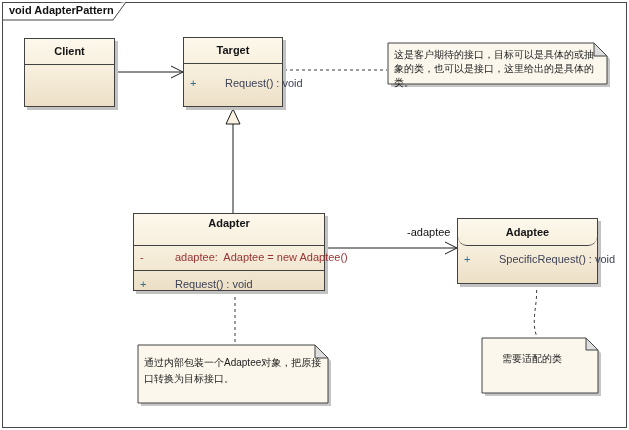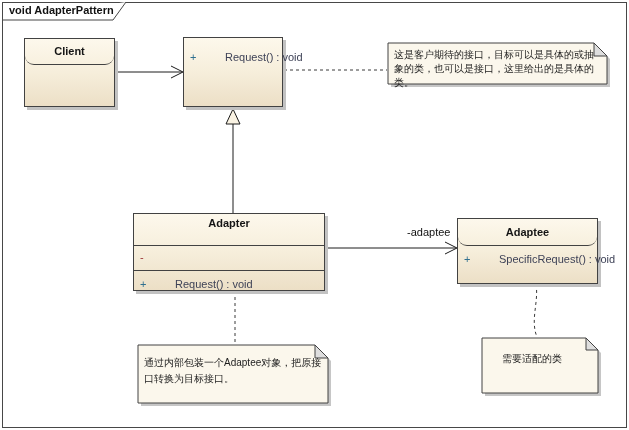--- a/index.html
+++ b/index.html
@@ -32,21 +32,21 @@
   }
   .member-row { display:flex; font-size:11px; padding-left:6px; align-items:baseline; }
   .vis { width:15px; flex:none; }
   .vis-plus { color:#2f6f8f; }
   .vis-minus { color:#9a3334; }
   .sig { white-space:pre;padding-left:20px; }
   .sig-op { color:#3e4257; }
   .sig-attr { color:#9a3334; }
 
   #cls-client  { left:24px;  top:38px;  width:91px;  height:69px; }
-  #cls-client .uml-title { height:26px; line-height:25px;border-radius:9px; }
+  #cls-client .uml-title { height:26px; line-height:25px; }
   #cls-target  { left:183px; top:37px;  width:100px; height:70px; }
   #cls-target .uml-title { height:26px; line-height:25px; }
   #cls-target .member-row { padding-top:13px; }
   #cls-adapter { left:133px; top:213px; width:192px; height:78px; }
   #cls-adapter .uml-title { height:32px; line-height:19px; }
   #cls-adapter .compartment-attr { height:25px; box-sizing:border-box; border-bottom:1px solid #424242; }
   #cls-adapter .compartment-attr .member-row { padding-top:5px; }
   #cls-adapter .compartment-ops .member-row { padding-top:7px; }
   #cls-adaptee { left:457px; top:218px; width:141px; height:66px; }
   #cls-adaptee .uml-title { height:27px; line-height:26px;border-radius:9px; }
@@ -119,33 +119,35 @@
   </svg>
 
   <div class="frame-label">void AdapterPattern</div>
 
   <div class="uml-class" id="cls-client">
     <div class="uml-title">Client</div>
     <div class="compartment-empty"></div>
   </div>
 
   <div class="uml-class" id="cls-target">
+    <div class="uml-title">Target</div>
     <div class="compartment-ops">
       <div class="member-row">
         <span class="vis vis-plus">+</span>
         <span class="sig sig-op">Request() : void</span>
       </div>
     </div>
   </div>
 
   <div class="uml-class" id="cls-adapter">
     <div class="uml-title">Adapter</div>
     <div class="compartment-attr">
       <div class="member-row">
         <span class="vis vis-minus">-</span>
+        <span class="sig sig-attr">adaptee:  Adaptee = new Adaptee()</span>
       </div>
     </div>
     <div class="compartment-ops">
       <div class="member-row">
         <span class="vis vis-plus">+</span>
         <span class="sig sig-op">Request() : void</span>
       </div>
     </div>
   </div>
 

